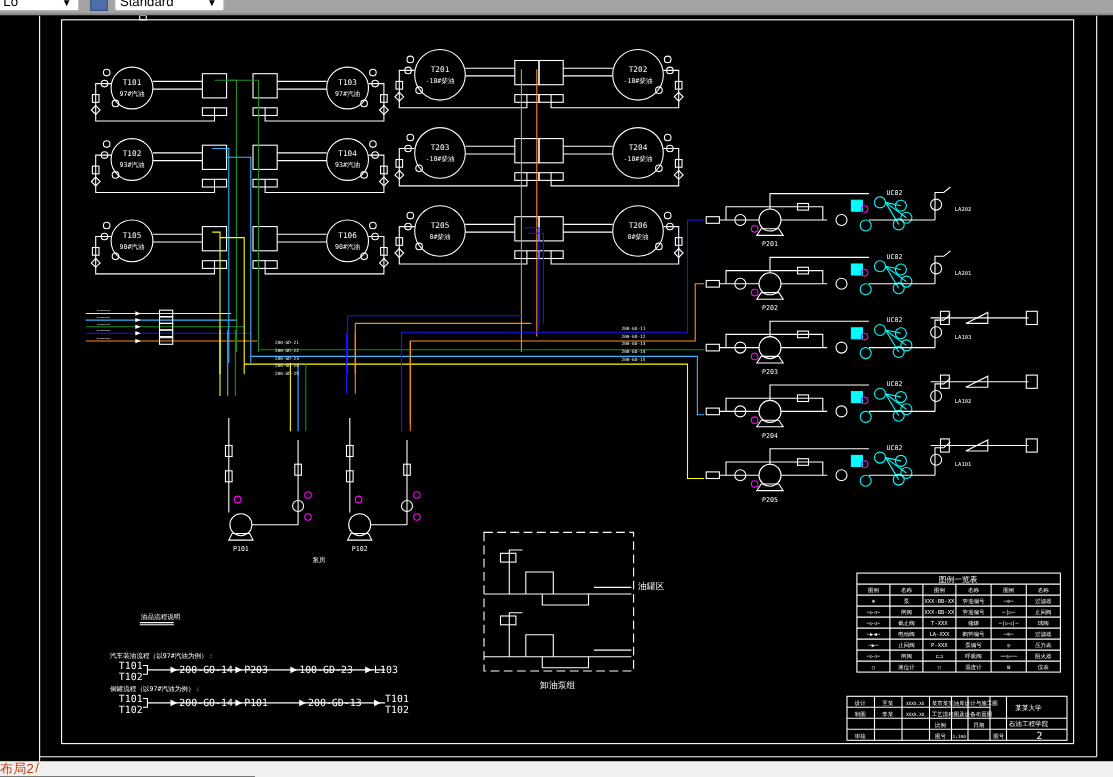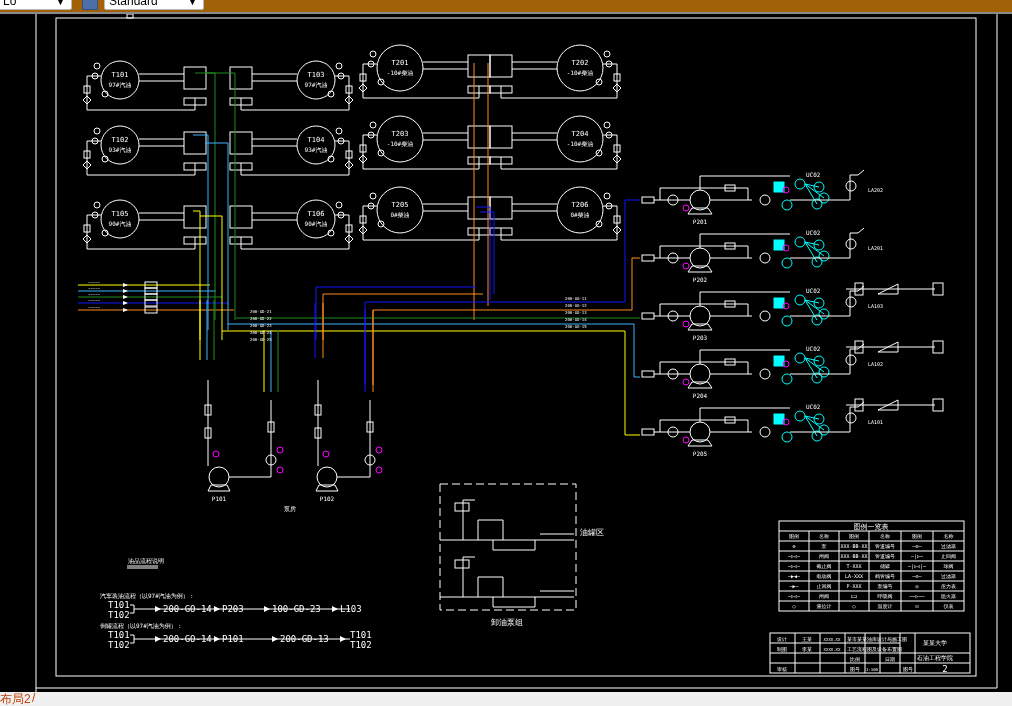--- a/index.html
+++ b/index.html
@@ -1,17 +1,17 @@
 <!DOCTYPE html>
 <html><head>
 <meta charset="utf-8">
 <style>
   html,body{margin:0;padding:0;background:#000;}
   body{width:1012px;height:706px;position:relative;overflow:hidden;font-family:"DejaVu Sans Mono",monospace;}
-  .toolbar{position:absolute;left:0;top:0;width:1012px;height:12px;background:#a16207;border-bottom:2px solid #8a8a8a;}
+  .toolbar{position:absolute;left:0;top:0;width:1012px;height:12px;background:#a3a3a3;border-bottom:2px solid #8a8a8a;}
   .tb-combo{position:absolute;top:-8px;height:18px;background:#fff;border:1px solid #b8b8b8;border-radius:2px;font:12px "Liberation Sans",sans-serif;color:#000;line-height:16px;padding-left:4px;box-sizing:border-box;}
   .tb-combo .arrow{position:absolute;right:6px;top:1px;font-size:9px;}
   .tb-icon{position:absolute;left:82px;top:-4px;width:14px;height:12px;background:#4f6fa8;border:1px solid #33508a;}
   .canvas{position:absolute;left:0;top:14px;width:1012px;height:678px;background:#000;}
   .statusbar{position:absolute;left:0;top:692px;width:1012px;height:18px;background:#f0f0f0;font:12px "Liberation Sans",sans-serif;color:#c2410c;}
   .statusbar span{position:absolute;left:0;top:-1px;}
   svg text{font-family:"DejaVu Sans Mono",monospace;fill:#fff;}
 </style>
 </head>
 <body>

